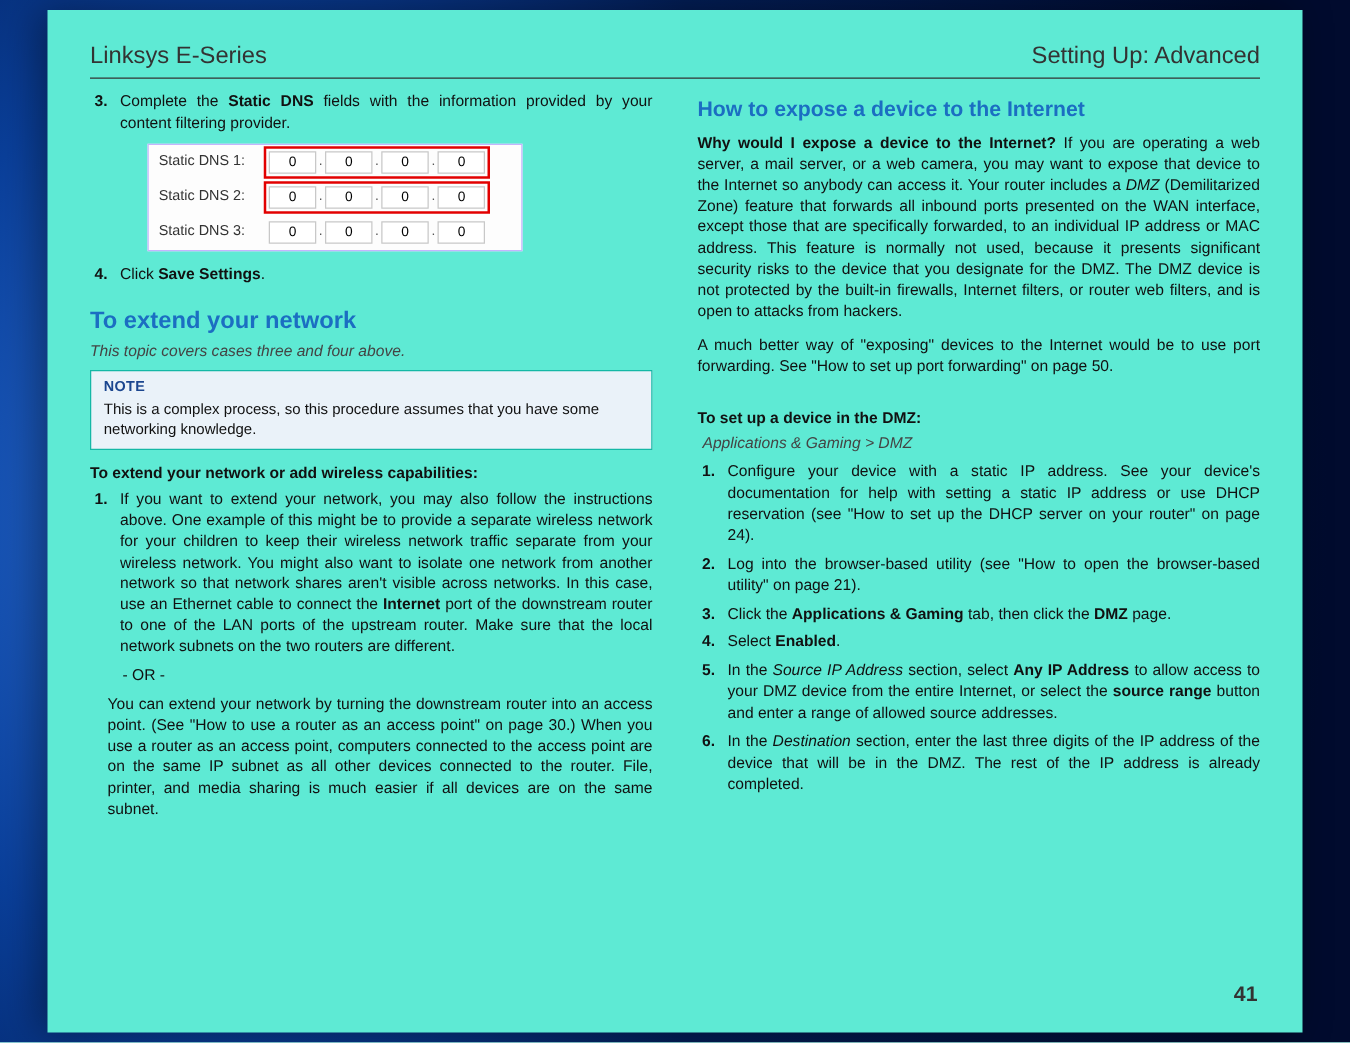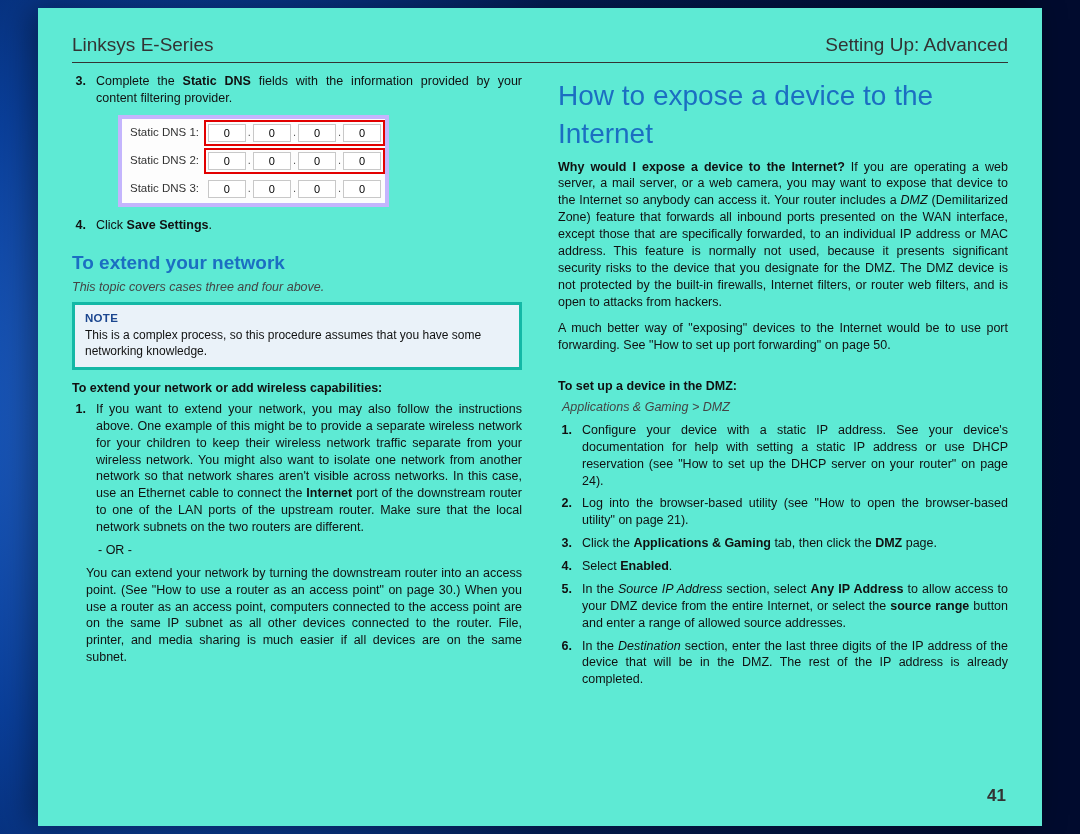--- a/index.html
+++ b/index.html
@@ -47,47 +47,47 @@
   ol.num > li > .m { font-weight: bold; min-width: 14px; text-align: right; }
   ol.num > li > .t { flex: 1; }
   .subhead {
     color: #1b6ec2;
     font-size: 19px;
     font-weight: 600;
     margin: 16px 0 4px 0;
   }
   .bighead {
     color: #1b6ec2;
-    font-size: 28px;
-    font-weight: 400;
+    font-size: 17px;
+    font-weight: 700;
     margin: 4px 0 6px 0;
   }
   .ital { font-style: italic; color: #444; margin: 2px 0 6px 0; }
   .notebox {
     background: #eaf2f9;
-    border: 3px solid #14b8a6;
+    border: 1px solid #14b8a6;
     padding: 6px 10px 8px 10px;
     margin: 4px 0 10px 0;
     font-size: 12px;
   }
   .notebox .nlabel { font-weight: bold; color: #1b468f; letter-spacing: .3px; font-size: 11.5px; }
   .boldline { font-weight: bold; margin: 6px 0 4px 0; }
   .indent { margin-left: 14px; }
   .or { margin: 6px 0 6px 26px; }
   .pagenum {
     position: absolute;
     bottom: 20px; right: 36px;
     font-size: 17px; font-weight: bold; color: #333;
   }
 
   
   .dns-wrap {
     margin: 8px 12px 10px 46px;
-    width: 271px;
-    border: 4px solid #c4b5fd;
+    width: 300px;
+    border: 1px solid #c4b5fd;
     background: #fdfdfd;
     font-family: Arial, sans-serif;
   }
   .dns-row {
     display: flex;
     align-items: center;
     height: 28px;
     font-size: 11.5px;
     color: #333;
   }

